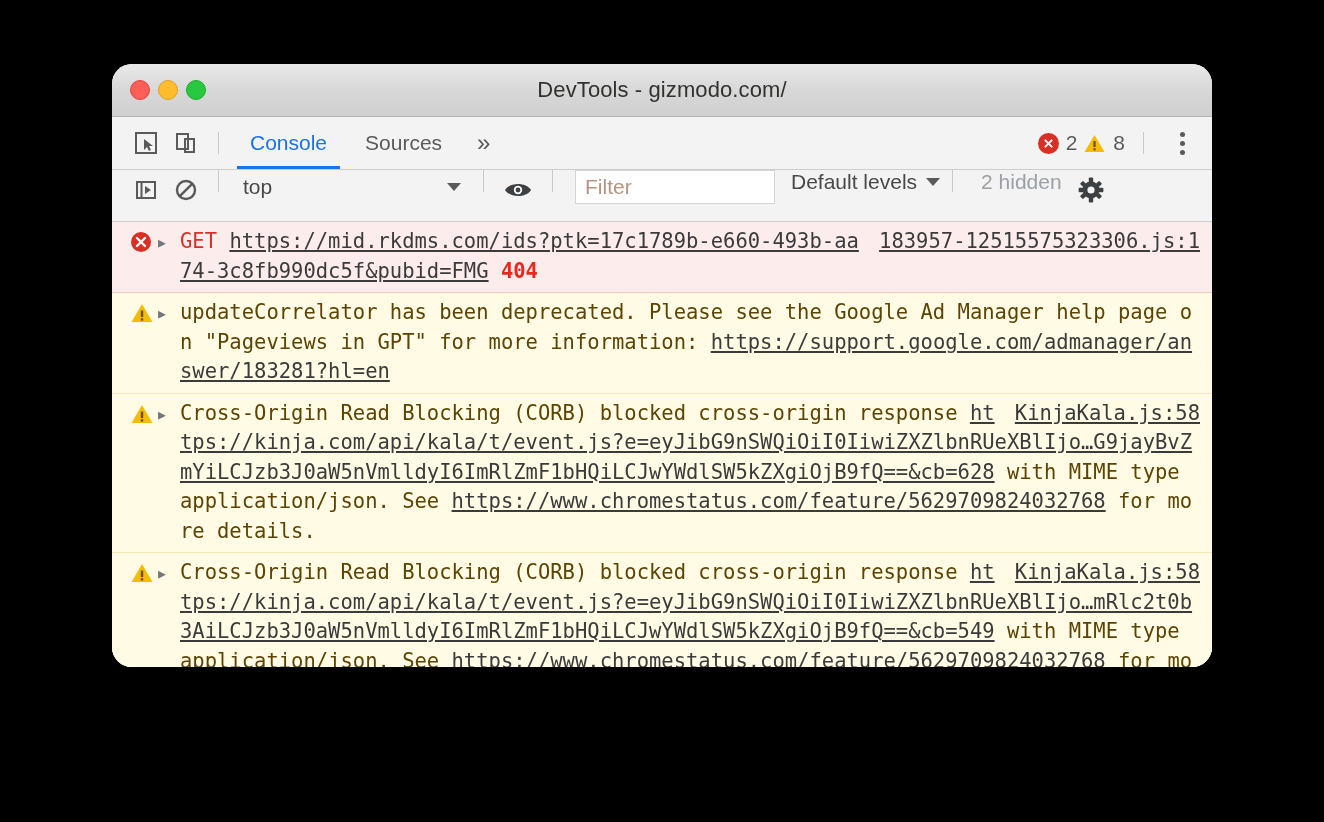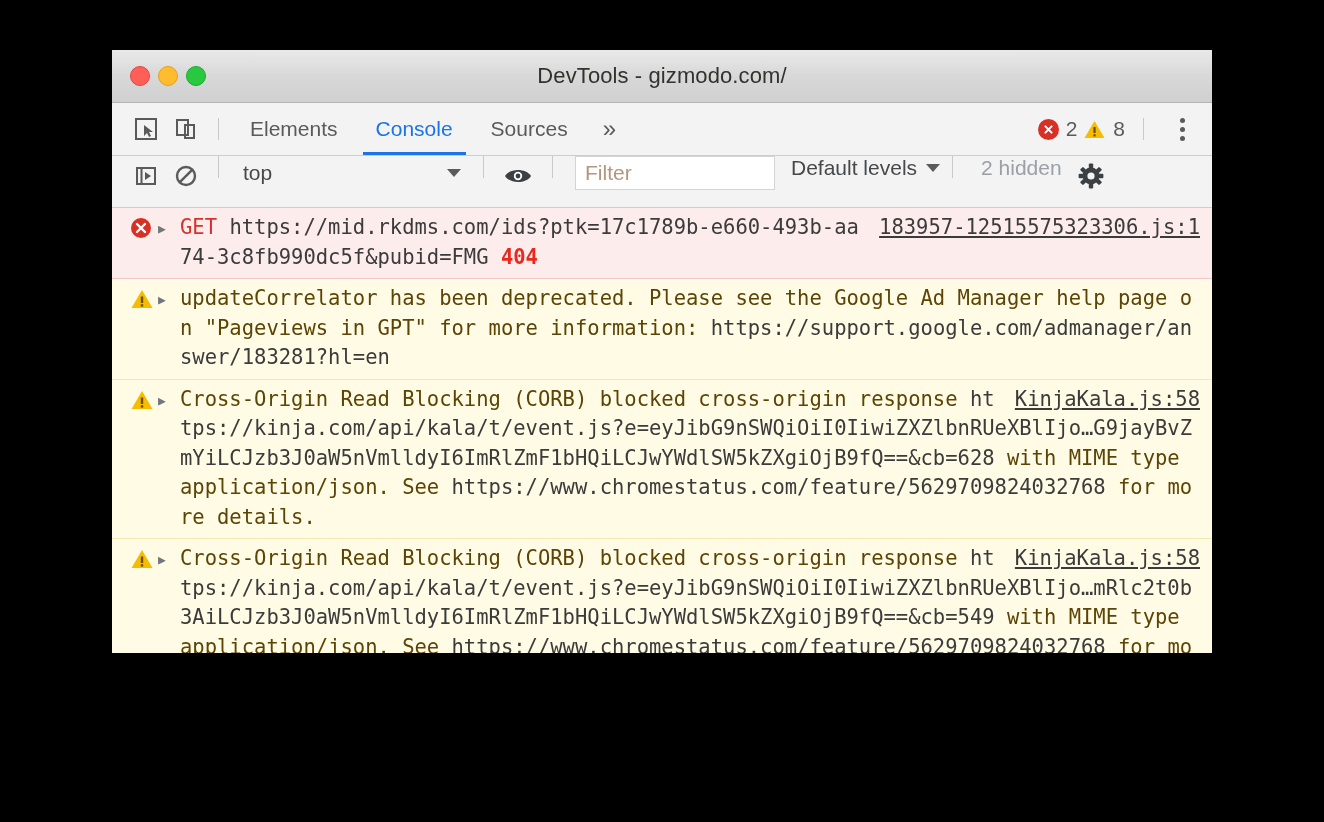--- a/index.html
+++ b/index.html
@@ -12,23 +12,23 @@
   }
   #root {
     position: relative;
     width: 1324px; height: 822px;
     background: #000000;
   }
 
   
   .window {
     position: absolute;
-    left: 112px; top: 50px;
+    left: 112px; top: 64px;
     width: 1100px; height: 603px;
-    border-radius: 1px;
+    border-radius: 20px;
     background: #ffffff;
     overflow: hidden;
     box-shadow: 0 10px 30px rgba(0,0,0,0.5);
   }
 
   
   .titlebar {
     position: relative;
     height: 53px;
     background: linear-gradient(to bottom, #e9e9e9 0%, #d8d8d8 50%, #d0d0d0 100%);
@@ -242,20 +242,21 @@
     float: right;
     margin-left: 14px;
     text-decoration: underline;
     color: #3b3b3b;
     cursor: pointer;
     white-space: nowrap;
   }
   .msg.error .anchor { color: #3b3b3b; }
   .lnk {
     color: #3b3b3b;
+    text-decoration: underline;
     cursor: pointer;
   }
   .msg.error .lnk { color: #3b3b3b; }
   .method { color: #d8302a; }
   .status { color: #e8281f; font-weight: bold; }
   .wtext { color: #5c4404; }
 </style>
 </head>
 <body>
 
@@ -280,21 +281,20 @@
         </svg>
       </div>
       <div class="tb-icon">
         <svg width="26" height="26" viewBox="0 0 26 26">
           <rect x="4" y="4" width="11" height="15" fill="none" stroke="#5a5a5a" stroke-width="2"></rect>
           <rect x="12" y="9" width="9" height="13" fill="none" stroke="#5a5a5a" stroke-width="2"></rect>
         </svg>
       </div>
       <div class="vsep"></div>
       <div class="tabs">
-        <div class="tab">Elements</div>
         <div class="tab active">Console</div>
         <div class="tab">Sources</div>
         <div class="tab overflow">»</div>
       </div>
       <div class="tabbar-right">
         <div class="counter">
           <span class="err-badge">
             <svg width="13" height="13" viewBox="0 0 13 13">
               <path d="M3.4 3.4 L9.6 9.6 M9.6 3.4 L3.4 9.6" stroke="#ffffff" stroke-width="2" stroke-linecap="round"></path>
             </svg>

